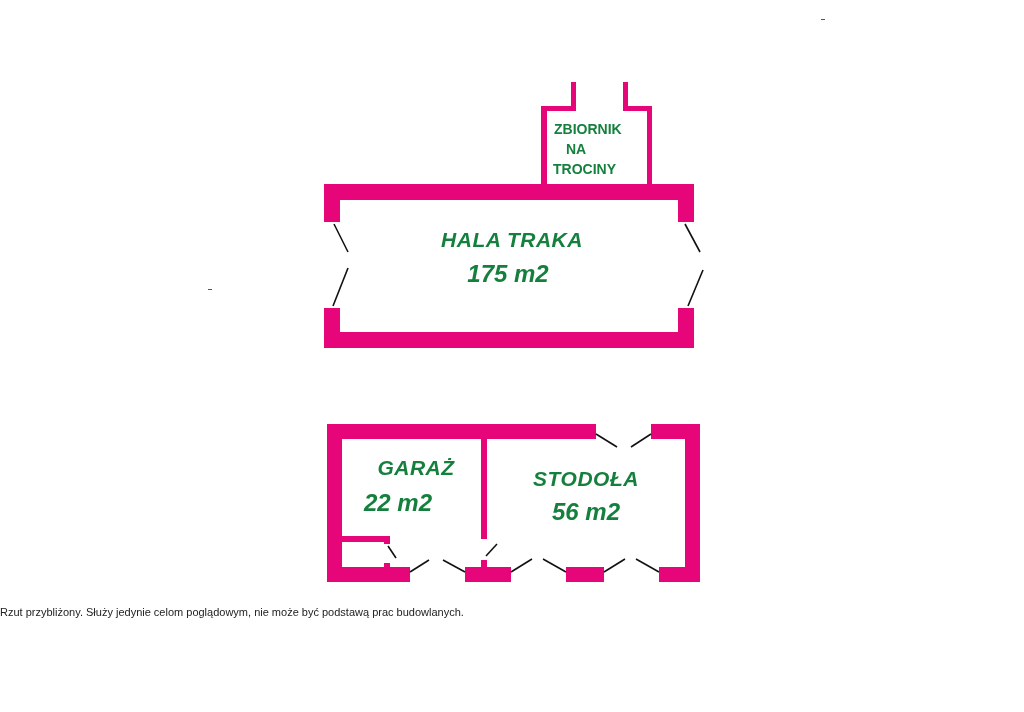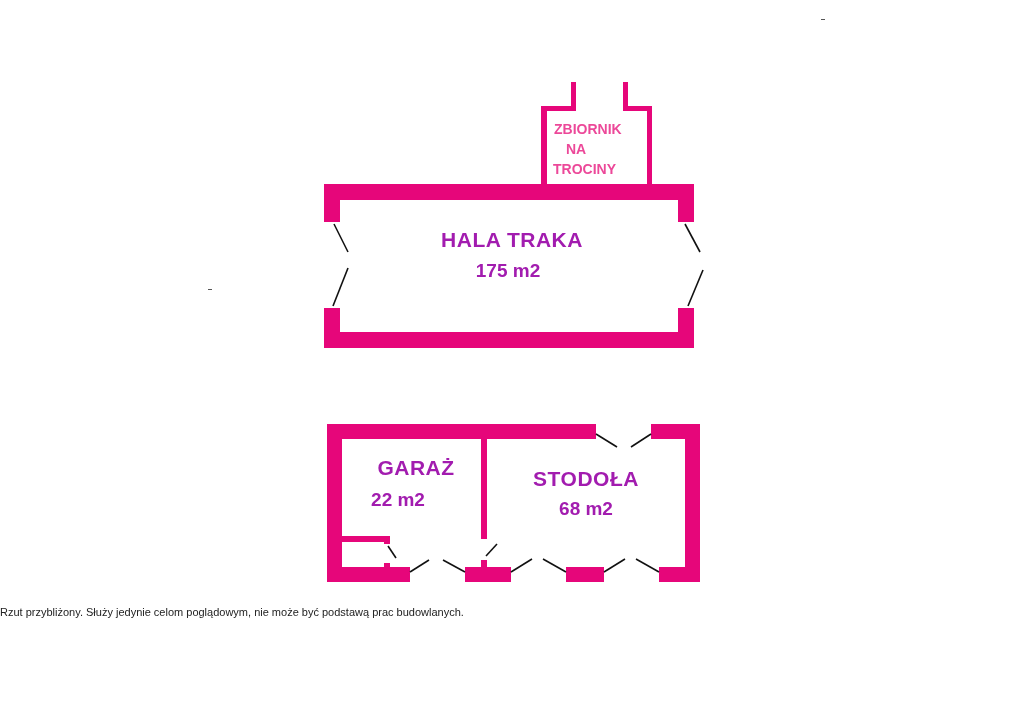--- a/index.html
+++ b/index.html
@@ -1,23 +1,23 @@
 <!DOCTYPE html>
 <html><head>
   <meta charset="utf-8">
   <style>
     html, body { margin: 0; padding: 0; background: #ffffff; }
     body { width: 1024px; height: 712px; position: relative; overflow: hidden; font-family: "Liberation Sans", sans-serif; }
     #plan { position: absolute; left: 0; top: 0; width: 1024px; height: 712px; }
     .wall { fill: #e6067a; }
     .door { stroke: #111111; stroke-width: 1.6; fill: none; }
-    .label { position: absolute; font-family: "Liberation Sans", sans-serif; font-weight: bold; color: #a21caf; white-space: nowrap; text-align: center; }
+    .label { position: absolute; font-family: "Liberation Sans", sans-serif; font-weight: bold; color: #15803d; white-space: nowrap; text-align: center; font-style: italic; }
     .room-name-big { font-size: 21px; letter-spacing: 0.5px; }
-    .room-area-big { font-size: 19px; }
-    .tank-line { font-size: 14px; font-weight: bold; position: absolute; color: #ec4899; font-family: "Liberation Sans", sans-serif; }
+    .room-area-big { font-size: 24px; }
+    .tank-line { font-size: 14px; font-weight: bold; position: absolute; color: #15803d; font-family: "Liberation Sans", sans-serif; }
     .caption { position: absolute; left: 0; width: 984px; top: 606px; text-align: left; font-size: 11px; color: #222; font-family: "Liberation Sans", sans-serif; }
     .speck { position: absolute; background: #555; height: 1px; }
   </style>
 </head>
 <body>
 
 <svg id="plan" viewBox="0 0 1024 712" xmlns="http://www.w3.org/2000/svg">
 
   <g>
     <rect class="wall" x="541" y="106" width="6" height="78"></rect>
@@ -79,15 +79,15 @@
 <div class="tank-line" style="left:566px; top:141px;">NA</div>
 <div class="tank-line" style="left:553px; top:161px;text-align:center;">TROCINY</div>
 
 <div class="label room-name-big" style="left:412px; top:228px; width:200px;">HALA TRAKA</div>
 <div class="label room-area-big" style="left:408px; top:260px; width:200px;">175 m2</div>
 
 <div class="label room-name-big" style="left:356px; top:456px; width:120px;">GARAŻ</div>
 <div class="label room-area-big" style="left:338px; top:489px; width:120px;">22 m2</div>
 
 <div class="label room-name-big" style="left:516px; top:467px; width:140px;">STODOŁA</div>
-<div class="label room-area-big" style="left:516px; top:498px; width:140px;">68 m2</div>
+<div class="label room-area-big" style="left:516px; top:498px; width:140px;">56 m2</div>
 
 <div class="caption">Rzut przybliżony. Służy jedynie celom poglądowym, nie może być podstawą prac budowlanych.</div>
 
 </body></html>

